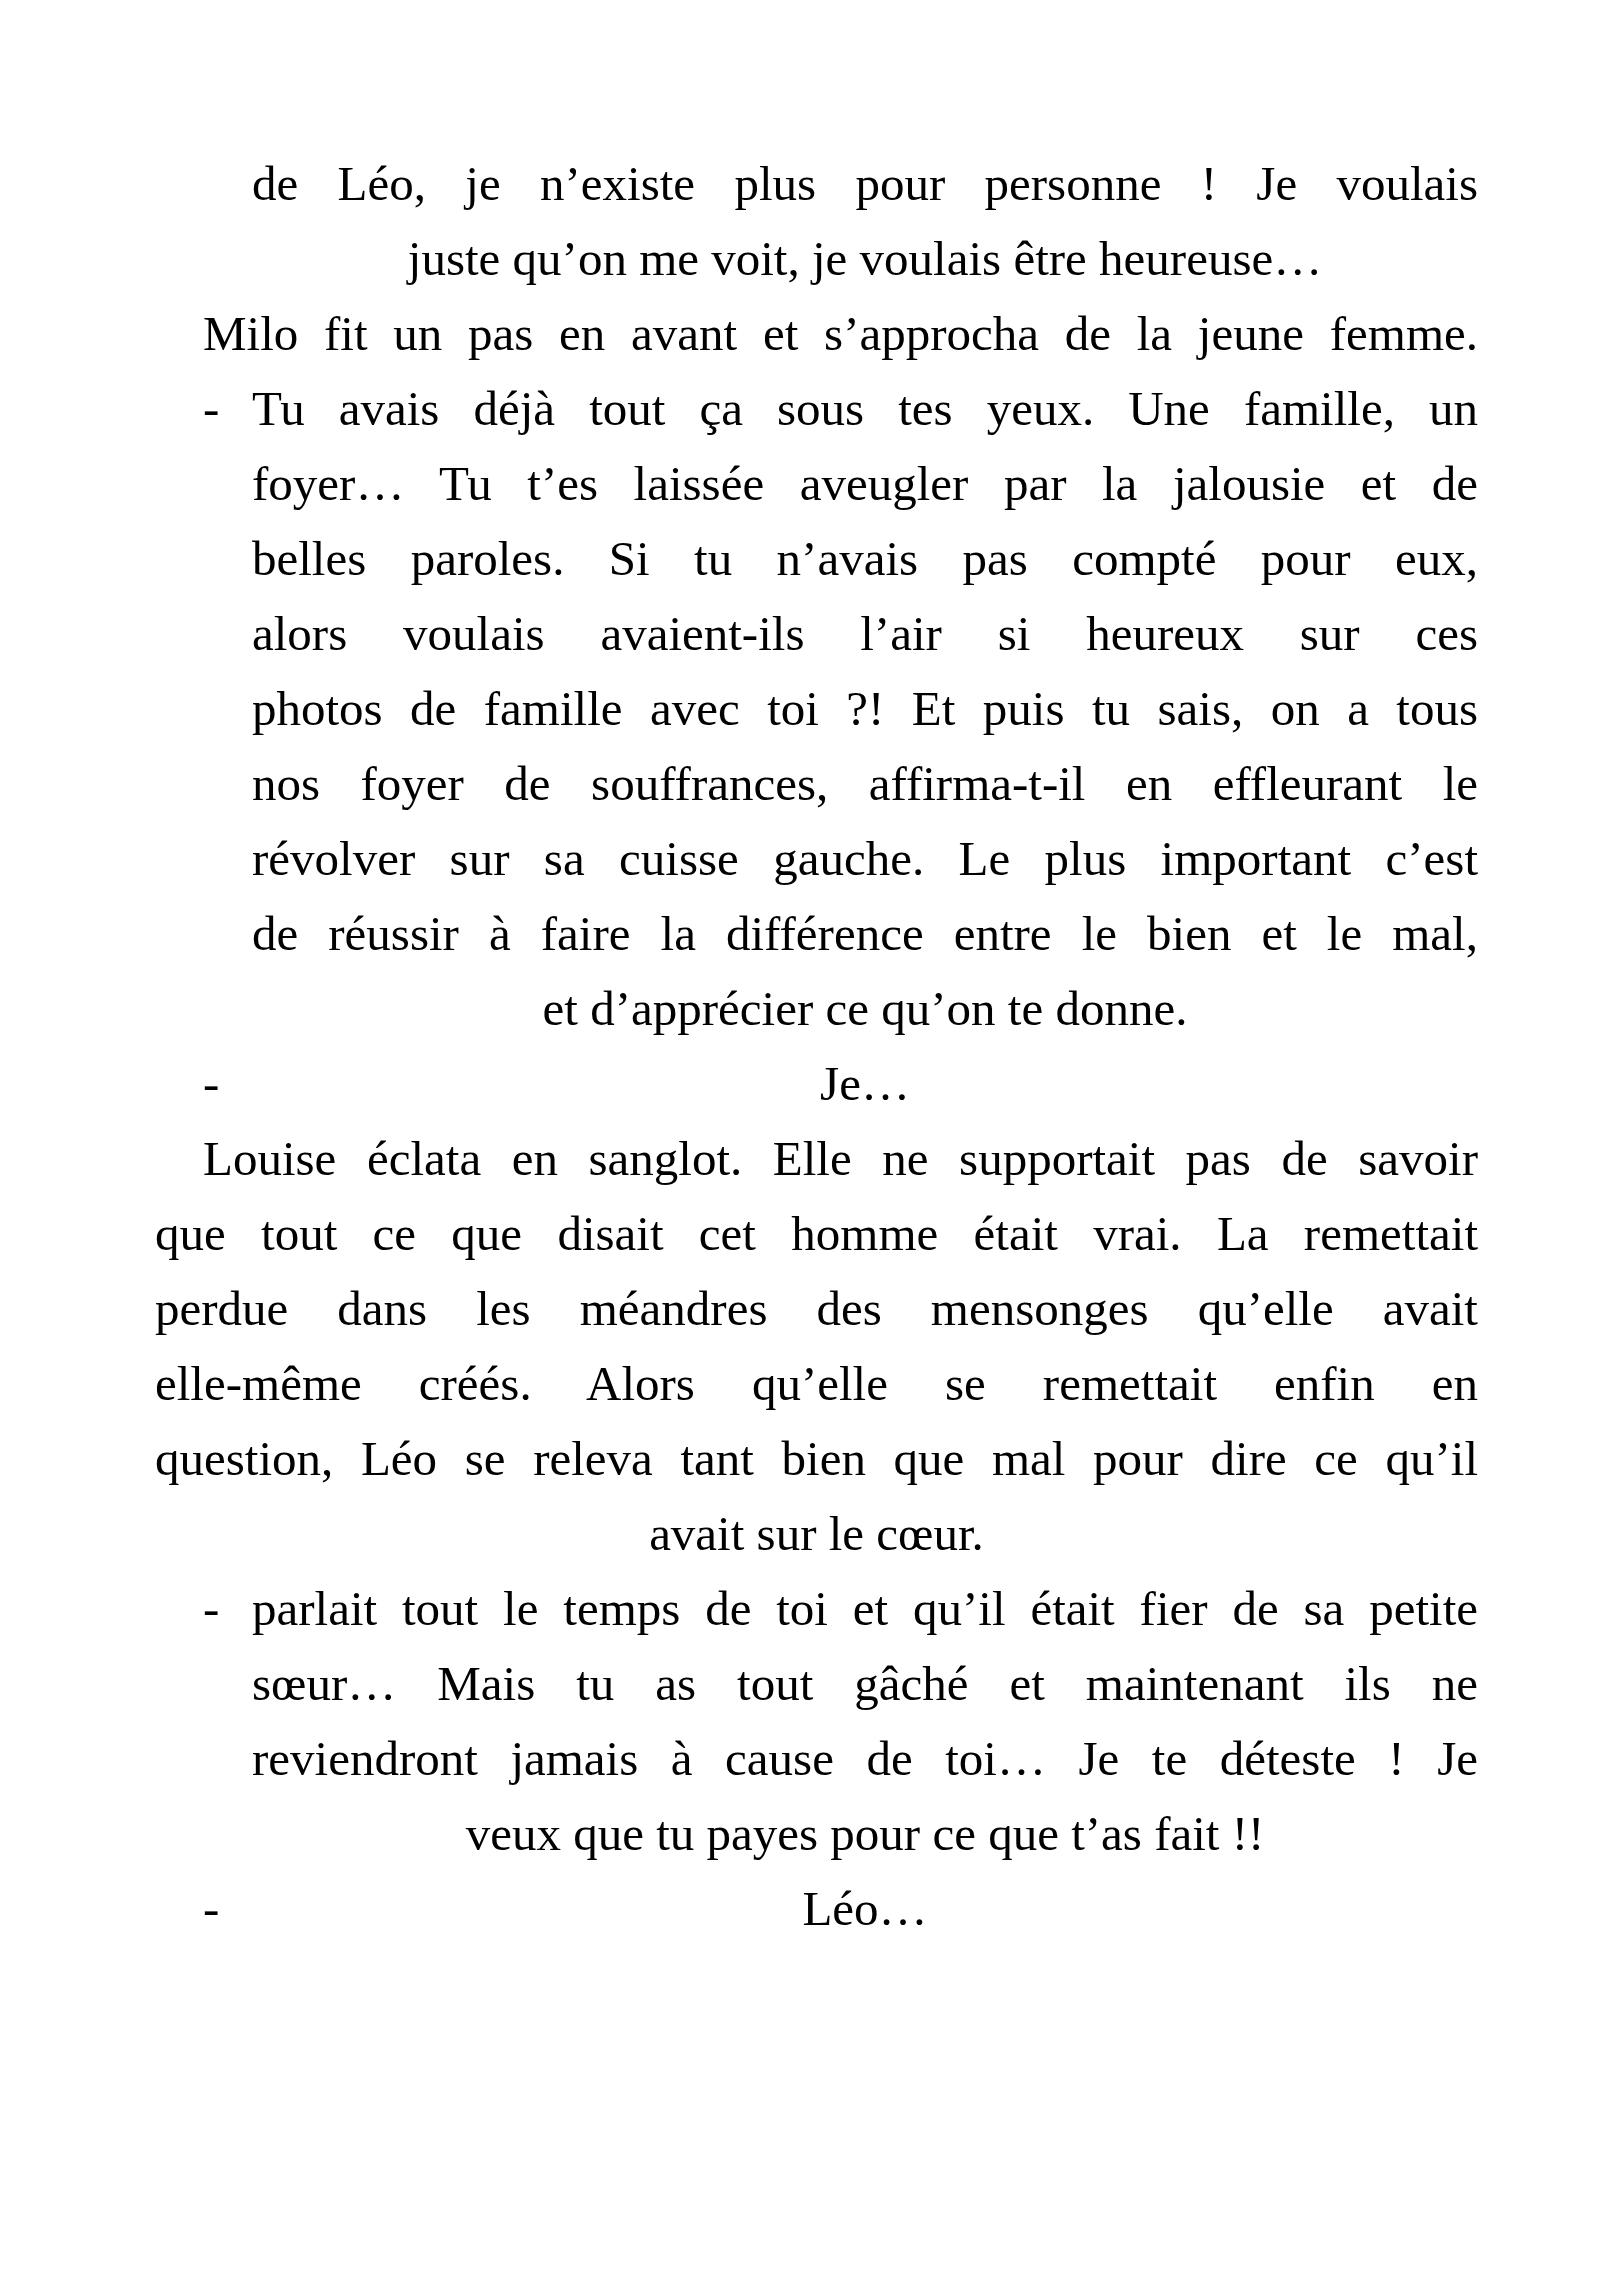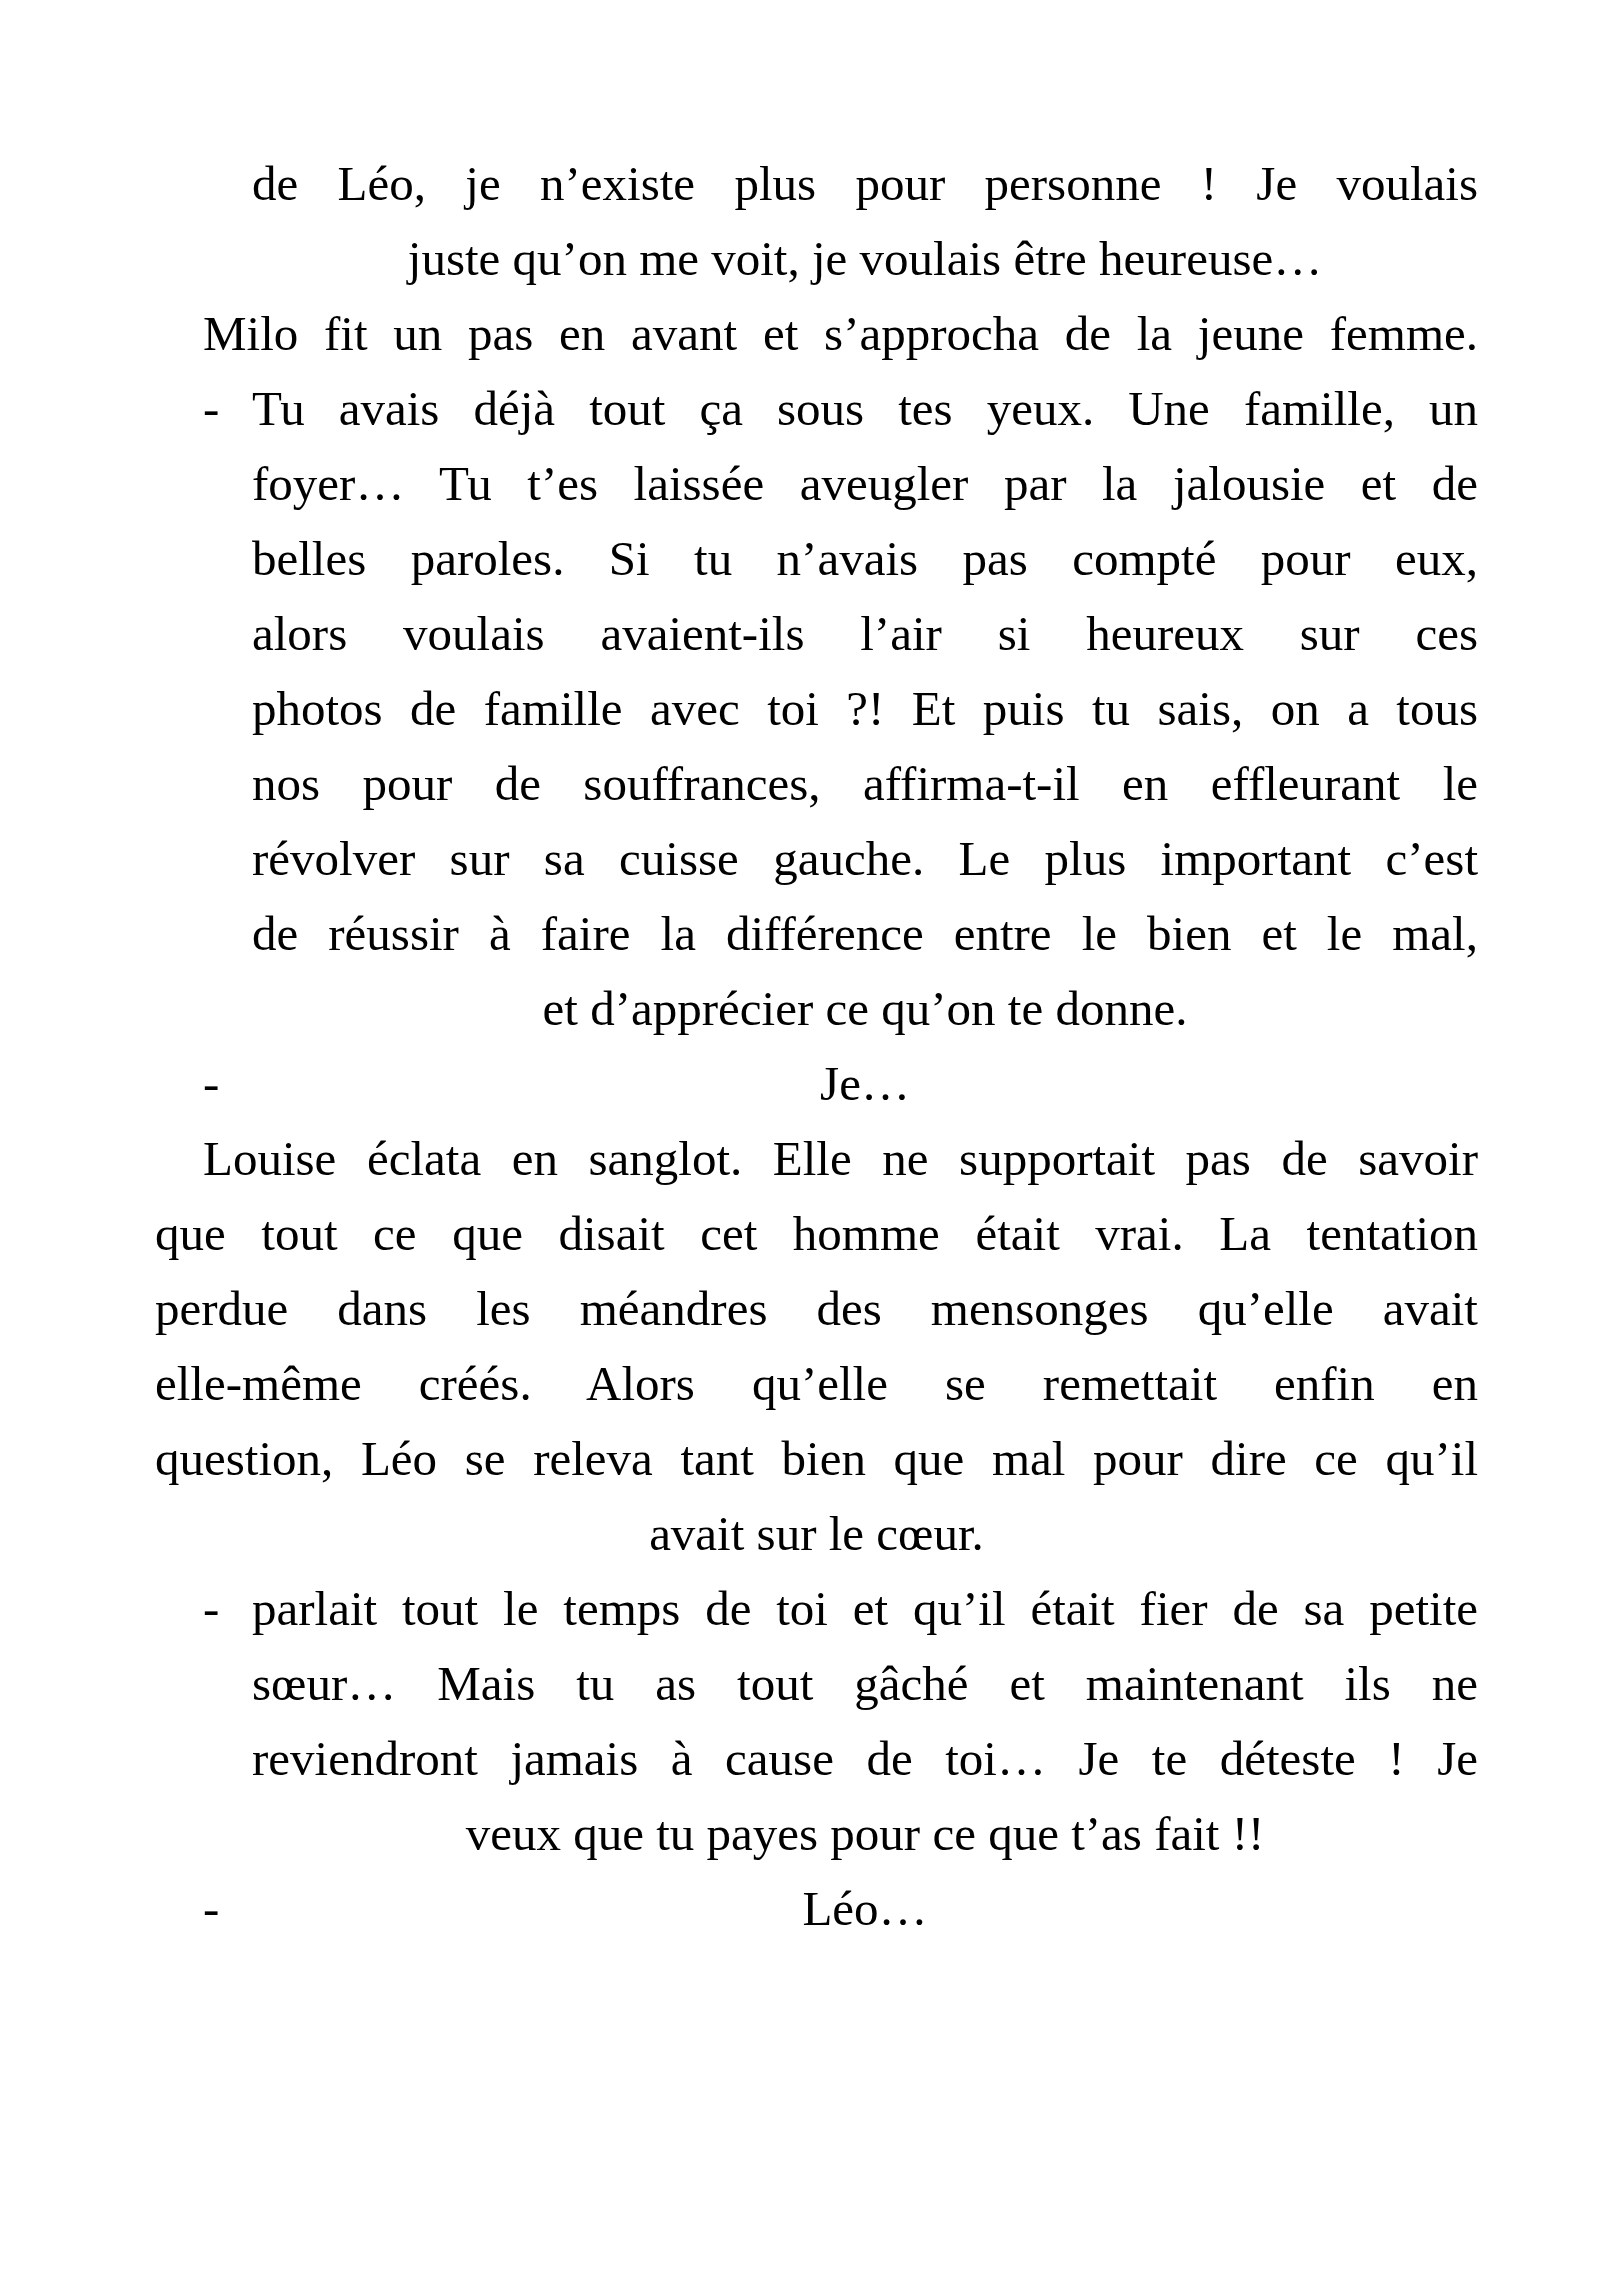--- a/index.html
+++ b/index.html
@@ -66,32 +66,32 @@
       <div class="para narrative">
         <div class="line just indent">Milo fit un pas en avant et s’approcha de la jeune femme.</div>
       </div>
       <div class="para dialogue">
         <span class="dash">-</span>
         <div class="line just">Tu avais déjà tout ça sous tes yeux. Une famille, un</div>
         <div class="line just">foyer… Tu t’es laissée aveugler par la jalousie et de</div>
         <div class="line just">belles paroles. Si tu n’avais pas compté pour eux,</div>
         <div class="line just">alors voulais avaient-ils l’air si heureux sur ces</div>
         <div class="line just">photos de famille avec toi ?! Et puis tu sais, on a tous</div>
-        <div class="line just">nos pour de souffrances, affirma-t-il en effleurant le</div>
+        <div class="line just">nos foyer de souffrances, affirma-t-il en effleurant le</div>
         <div class="line just">révolver sur sa cuisse gauche. Le plus important c’est</div>
         <div class="line just">de réussir à faire la différence entre le bien et le mal,</div>
         <div class="line">et d’apprécier ce qu’on te donne.</div>
       </div>
       <div class="para dialogue">
         <span class="dash">-</span>
         <div class="line">Je…</div>
       </div>
       <div class="para narrative">
         <div class="line just indent">Louise éclata en sanglot. Elle ne supportait pas de savoir</div>
-        <div class="line just">que tout ce que disait cet homme était vrai. La tentation</div>
+        <div class="line just">que tout ce que disait cet homme était vrai. La remettait</div>
         <div class="line just">perdue dans les méandres des mensonges qu’elle avait</div>
         <div class="line just">elle-même créés. Alors qu’elle se remettait enfin en</div>
         <div class="line just">question, Léo se releva tant bien que mal pour dire ce qu’il</div>
         <div class="line">avait sur le cœur.</div>
       </div>
       <div class="para dialogue">
         <span class="dash">-</span>
         <div class="line just">parlait tout le temps de toi et qu’il était fier de sa petite</div>
         <div class="line just">sœur… Mais tu as tout gâché et maintenant ils ne</div>
         <div class="line just">reviendront jamais à cause de toi… Je te déteste ! Je</div>

